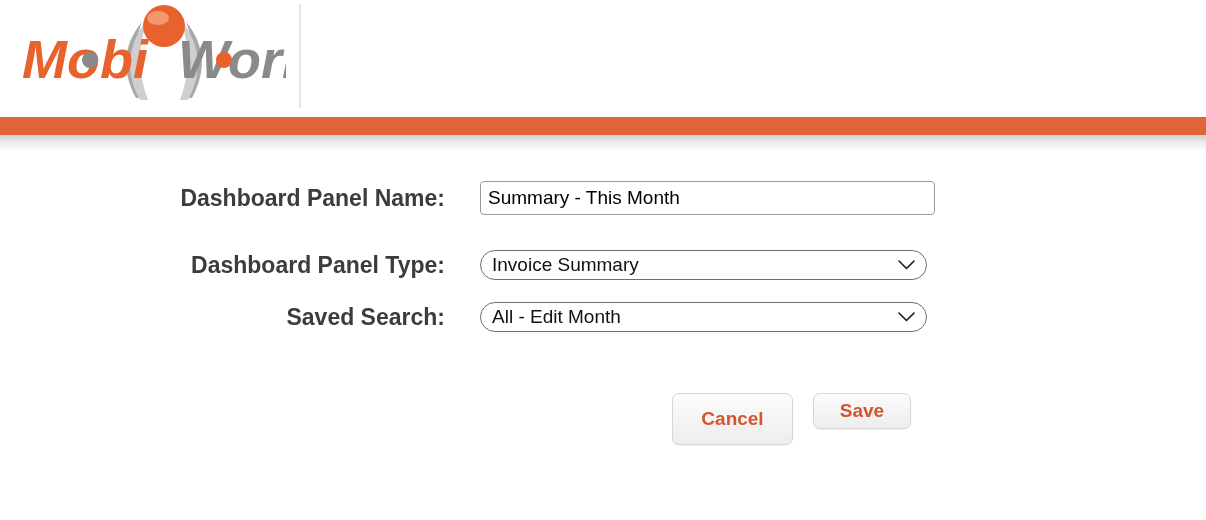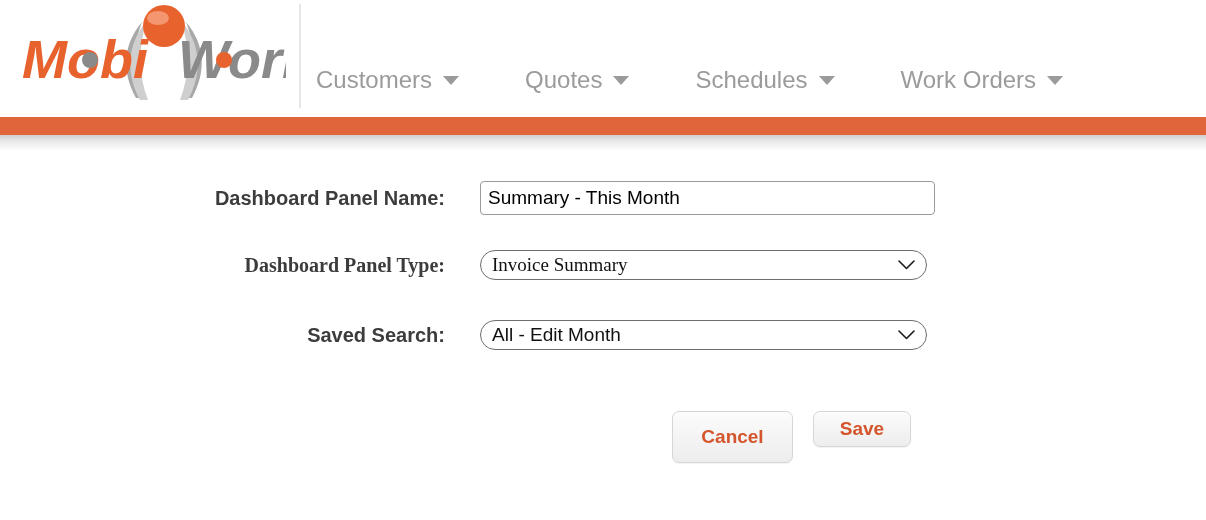--- a/index.html
+++ b/index.html
@@ -111,21 +111,21 @@
   .form-row {
     display: flex;
     align-items: center;
     margin-bottom: 22px;
   }
   .form-label {
     width: 480px;
     text-align: right;
     padding-right: 35px;
     box-sizing: border-box;
-    font-size: 20px;
+    font-size: 23px;
     font-weight: bold;
     color: #3c3c3c;
     white-space: nowrap;
   }
   .field-wrap { position: relative; }
 
   .text-input {
     width: 455px;
     height: 32px;
     box-sizing: border-box;
@@ -162,22 +162,22 @@
     position: absolute;
     right: 11px;
     top: 50%;
     transform: translateY(-50%);
     width: 17px;
     height: 10px;
   }
   .select-chevron svg { display: block; }
 
   .row-name   { margin-top: 30px; }
-  .row-type   { margin-top: 35px; font-family: Liberation Serif, serif; }
-  .row-search { margin-top: 40px; }
+  .row-type   { margin-top: 35px; }
+  .row-search { margin-top: 22px; }
 
   
   .button-row {
     display: flex;
     margin-top: 61px;
     padding-left: 672px;
   }
   .btn {
     font-family: "Liberation Sans", sans-serif;
     font-size: 19px;
@@ -225,38 +225,20 @@
         <circle cx="76" cy="58" r="8" fill="#8a8a8a"></circle>
 
         <text x="164" y="76" font-family="Liberation Sans, sans-serif" font-size="54" font-weight="bold" font-style="italic" fill="#8a8a8a">Work</text>
         <circle cx="210" cy="58" r="8" fill="#e8622e"></circle>
       </svg>
     </div>
 
     <div class="header-divider"></div>
 
 
-    <div class="nav">
-      <div class="nav-item">
-        <span class="nav-label">Customers</span>
-        <span class="caret"></span>
-      </div>
-      <div class="nav-item">
-        <span class="nav-label">Quotes</span>
-        <span class="caret"></span>
-      </div>
-      <div class="nav-item">
-        <span class="nav-label">Schedules</span>
-        <span class="caret"></span>
-      </div>
-      <div class="nav-item">
-        <span class="nav-label">Work Orders</span>
-        <span class="caret"></span>
-      </div>
-    </div>
   </div>
 
   <div class="orange-bar"></div>
   <div class="bar-shadow"></div>
 
   <div class="form">
 
     <div class="form-row row-name">
       <div class="form-label">Dashboard Panel Name:</div>
       <div class="field-wrap">

